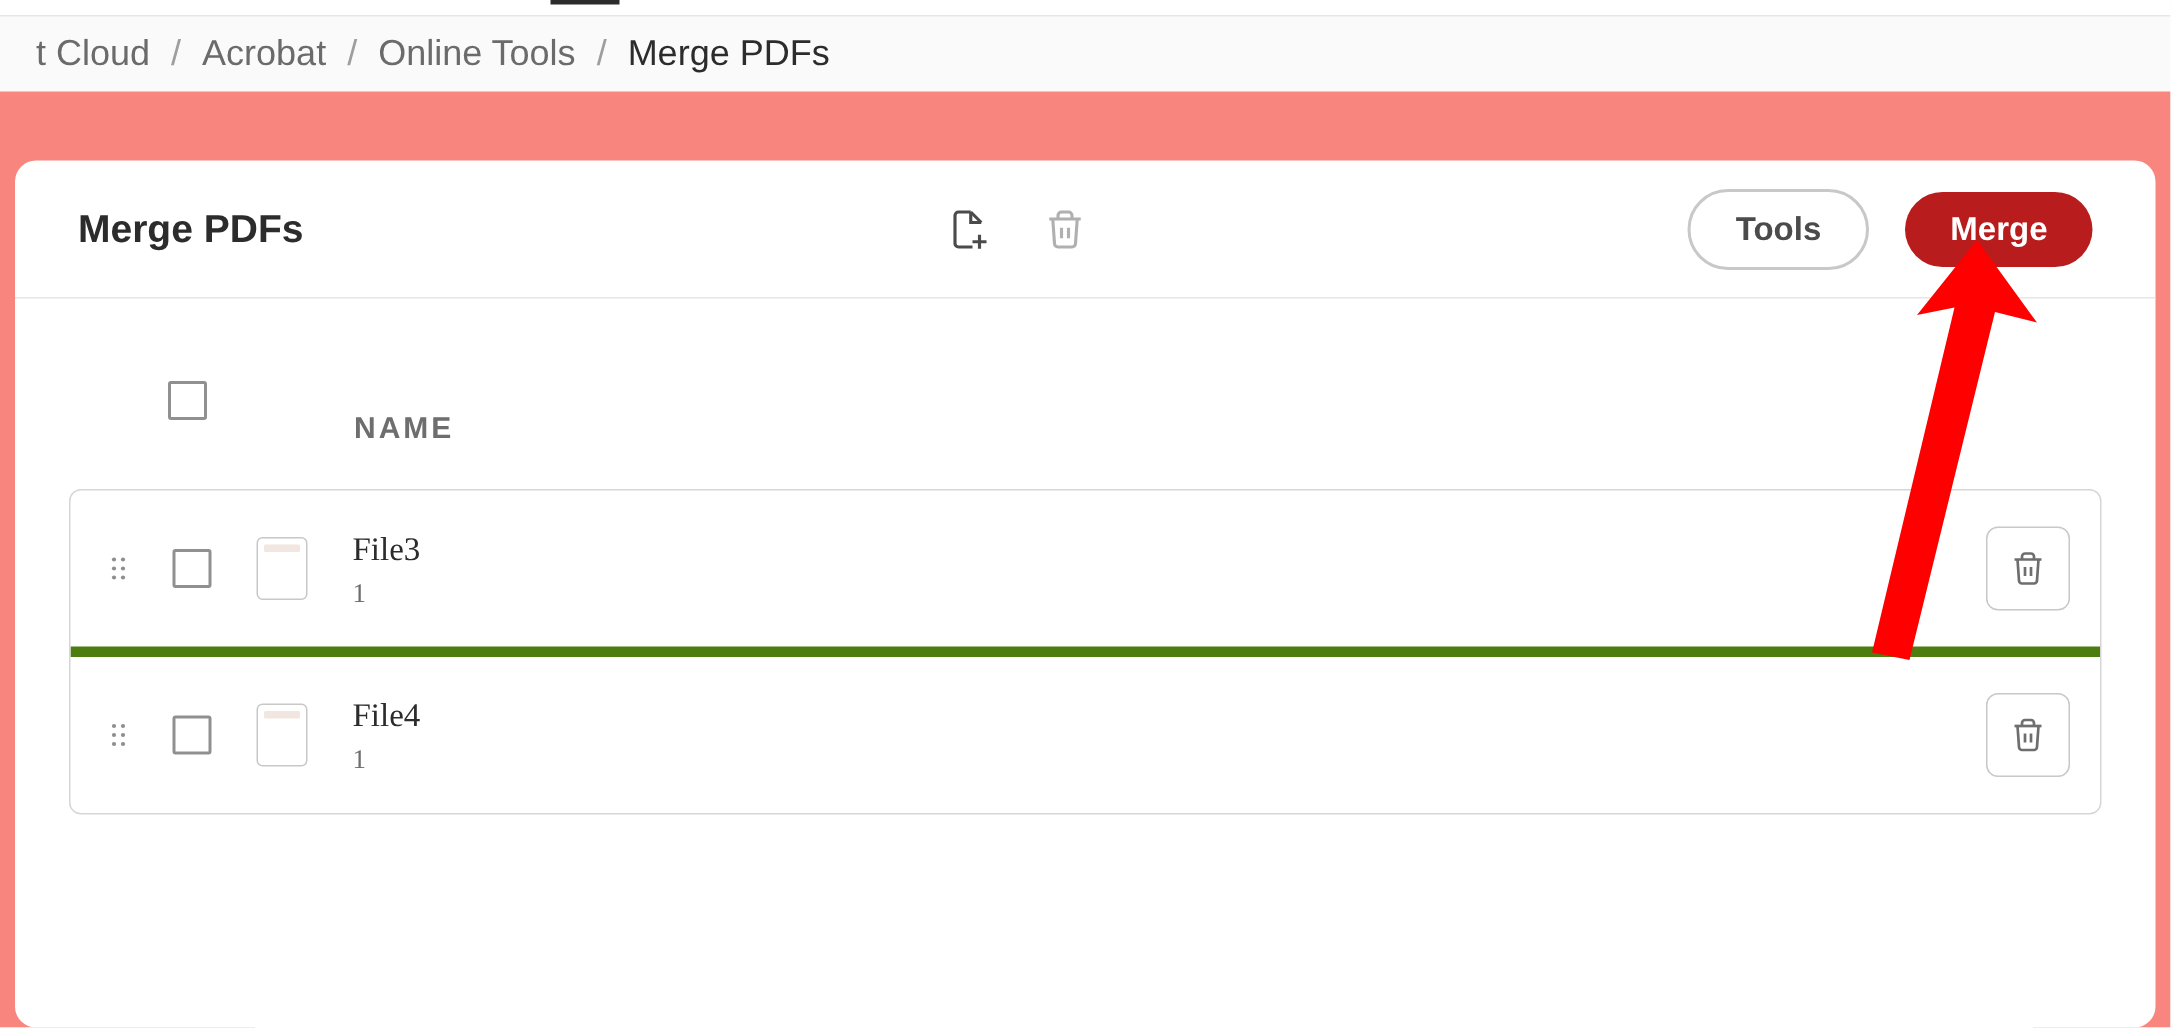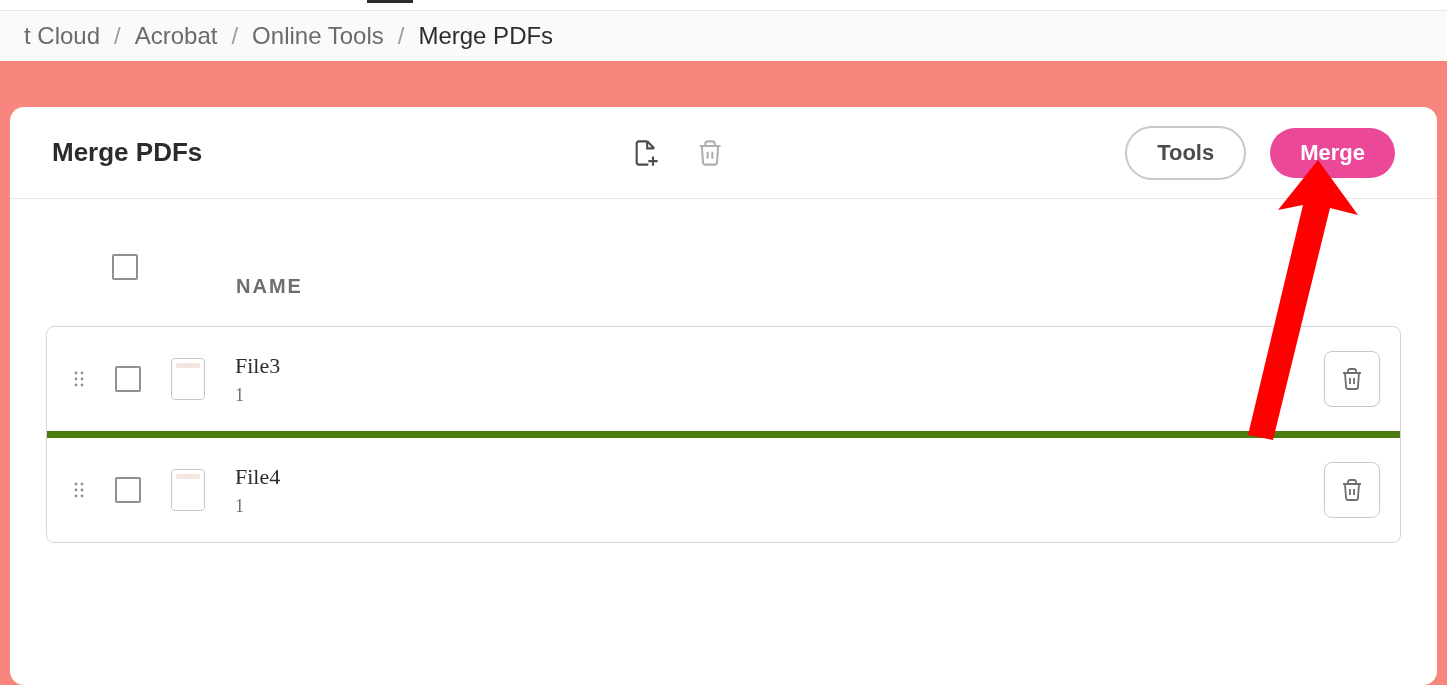--- a/index.html
+++ b/index.html
@@ -99,21 +99,21 @@
       font-weight: 600;
       cursor: pointer;
       border: none;
     }
     .btn-cancel {
       background: #fff;
       color: #4b4b4b;
       border: 2px solid #c8c8c8;
     }
     .btn-merge {
-      background: #ec4899;
+      background: #b91c1c;
       color: #fff;
     }
     .card-body {
       padding: 36px 36px 0 36px;
     }
     .table-header {
       display: flex;
       align-items: center;
       padding: 0 0 28px 66px;
       gap: 98px;

